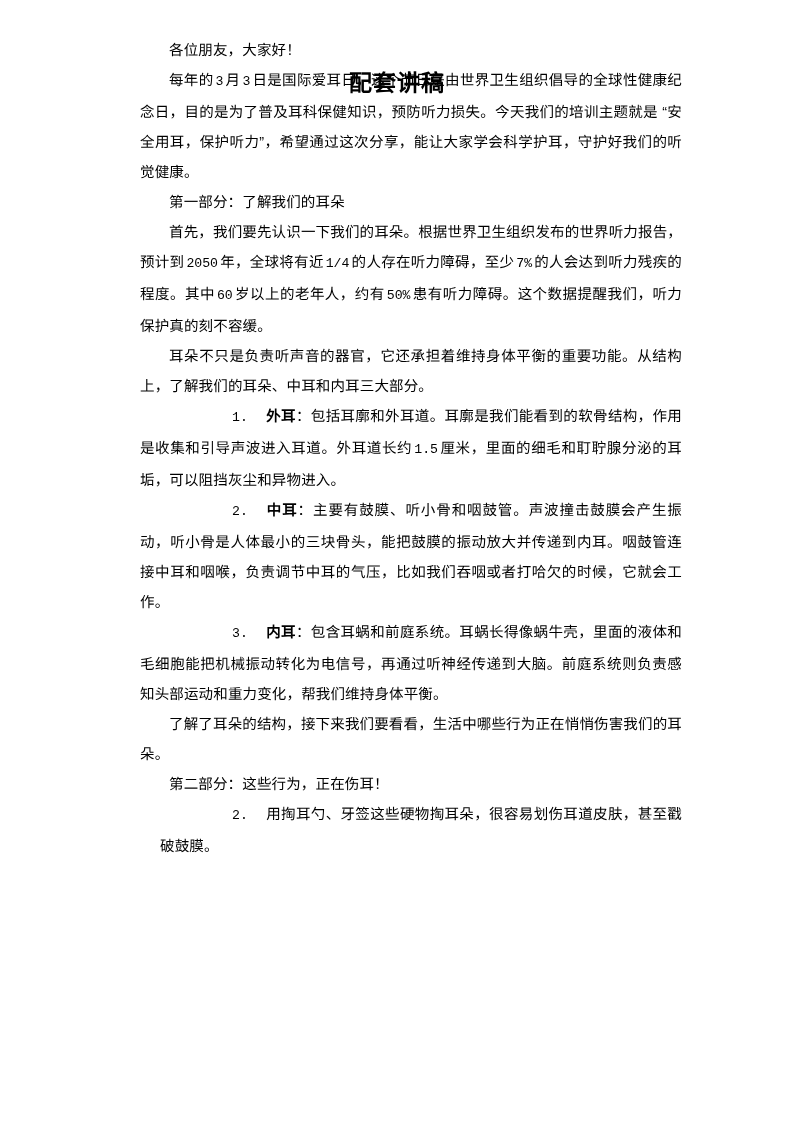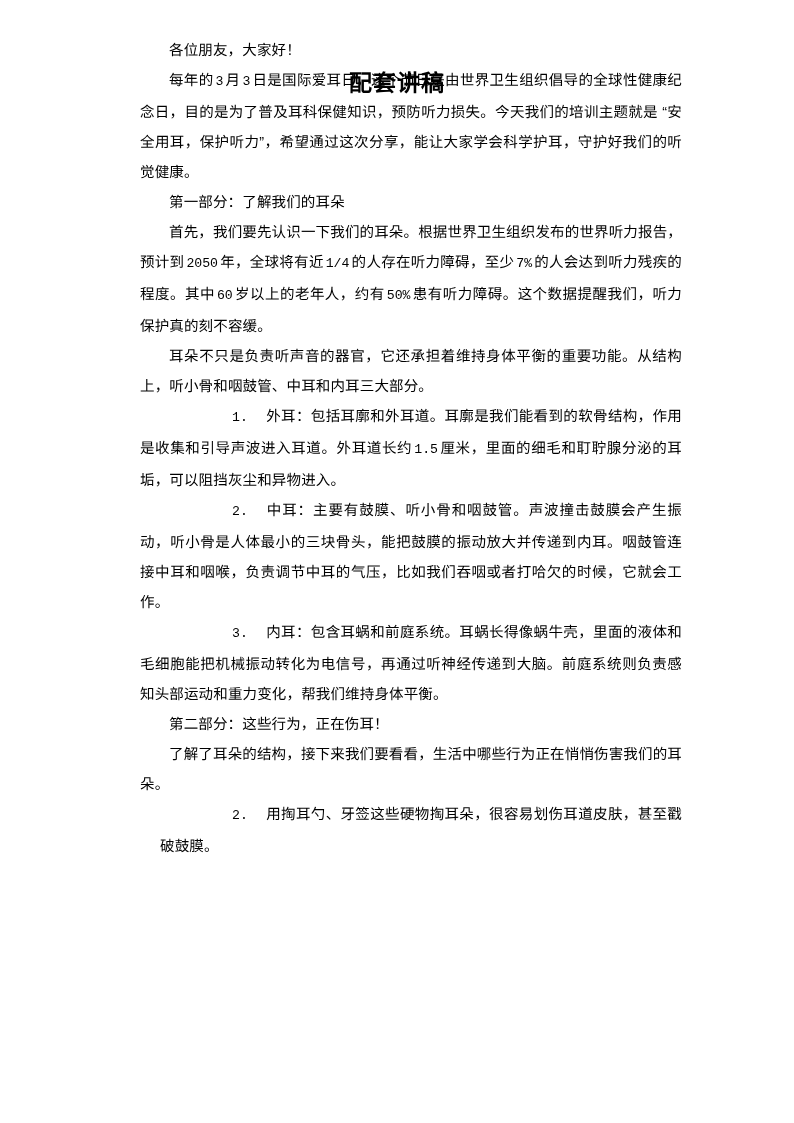--- a/index.html
+++ b/index.html
@@ -101,56 +101,56 @@
   }
   .list-b .marker {
     display: inline-block;
     width: 34px;
     text-indent: 0;
     font-family: "Liberation Mono", "DejaVu Sans Mono", monospace;
     font-size: 13.2px;
   }
 
   .lbl {
-    font-weight: 400;
+    font-weight: 700;
   }
 </style>
 </head>
 <body>
 
 <div class="page">
 
   <h1 class="doc-title">配套讲稿</h1>
 
   <div class="doc-body">
 
     <p class="para first-para"><span>各位朋友，大家好！</span></p>
 
     <p class="para"><span>每年的</span><span class="num">3</span><span>月</span><span class="num">3</span><span>日是国际爱耳日，这个节日是由世界卫生组织倡导的全球性健康纪念日，目的是为了普及耳科保健知识，预防听力损失。今天我们的培训主题就是 “安全用耳，保护听力”，希望通过这次分享，能让大家学会科学护耳，守护好我们的听觉健康。</span></p>
 
     <p class="para"><span>第一部分：了解我们的耳朵</span></p>
 
     <p class="para"><span>首先，我们要先认识一下我们的耳朵。根据世界卫生组织发布的世界听力报告，预计到</span><span class="num">2050</span><span>年，全球将有近</span><span class="num">1/4</span><span>的人存在听力障碍，至少</span><span class="num">7%</span><span>的人会达到听力残疾的程度。其中</span><span class="num">60</span><span>岁以上的老年人，约有</span><span class="num">50%</span><span>患有听力障碍。这个数据提醒我们，听力保护真的刻不容缓。</span></p>
 
-    <p class="para"><span>耳朵不只是负责听声音的器官，它还承担着维持身体平衡的重要功能。从结构上，听小骨和咽鼓管、中耳和内耳三大部分。</span></p>
+    <p class="para"><span>耳朵不只是负责听声音的器官，它还承担着维持身体平衡的重要功能。从结构上，了解我们的耳朵、中耳和内耳三大部分。</span></p>
 
     <div class="num-list list-a">
 
       <div class="li"><span class="marker">1.</span><span class="lbl">外耳</span><span>：包括耳廓和外耳道。耳廓是我们能看到的软骨结构，作用是收集和引导声波进入耳道。外耳道长约</span><span class="num">1.5</span><span>厘米，里面的细毛和耵聍腺分泌的耳垢，可以阻挡灰尘和异物进入。</span></div>
 
       <div class="li"><span class="marker">2.</span><span class="lbl">中耳</span><span>：主要有鼓膜、听小骨和咽鼓管。声波撞击鼓膜会产生振动，听小骨是人体最小的三块骨头，能把鼓膜的振动放大并传递到内耳。咽鼓管连接中耳和咽喉，负责调节中耳的气压，比如我们吞咽或者打哈欠的时候，它就会工作。</span></div>
 
       <div class="li"><span class="marker">3.</span><span class="lbl">内耳</span><span>：包含耳蜗和前庭系统。耳蜗长得像蜗牛壳，里面的液体和毛细胞能把机械振动转化为电信号，再通过听神经传递到大脑。前庭系统则负责感知头部运动和重力变化，帮我们维持身体平衡。</span></div>
 
     </div>
 
 
+    <p class="para"><span>了解了耳朵的结构，接下来我们要看看，生活中哪些行为正在悄悄伤害我们的耳朵。</span></p>
+
     <p class="para"><span>第二部分：这些行为，正在伤耳！</span></p>
-
-    <p class="para"><span>了解了耳朵的结构，接下来我们要看看，生活中哪些行为正在悄悄伤害我们的耳朵。</span></p>
 
     <div class="num-list list-b">
 
 
       <div class="li"><span class="marker">2.</span><span>用掏耳勺、牙签这些硬物掏耳朵，很容易划伤耳道皮肤，甚至戳破鼓膜。</span></div>
 
     </div>
 
   </div>
 </div>

